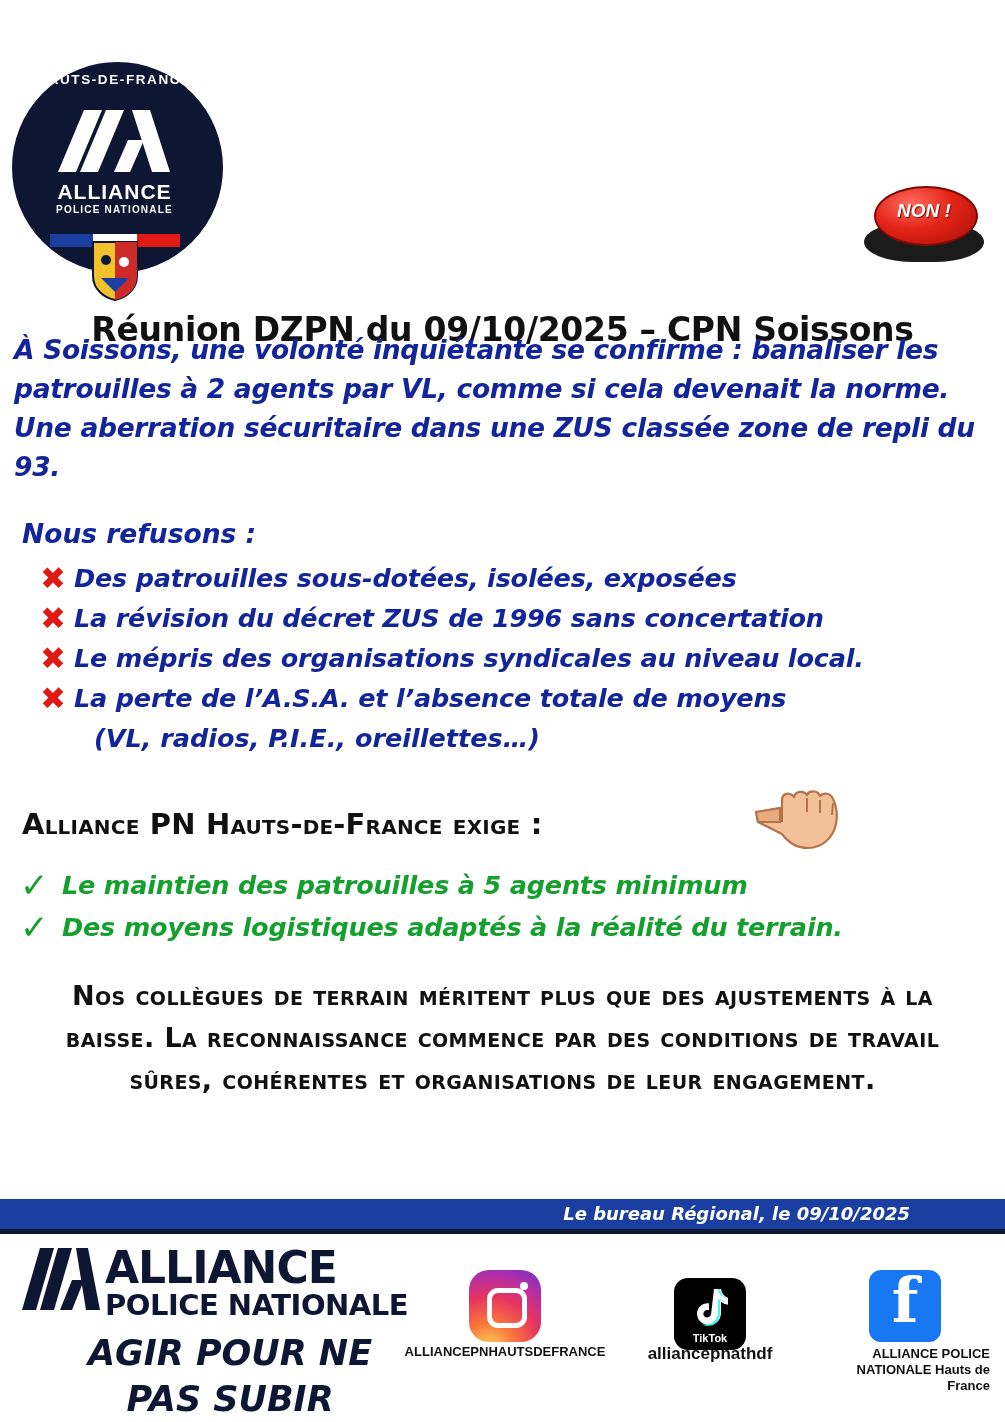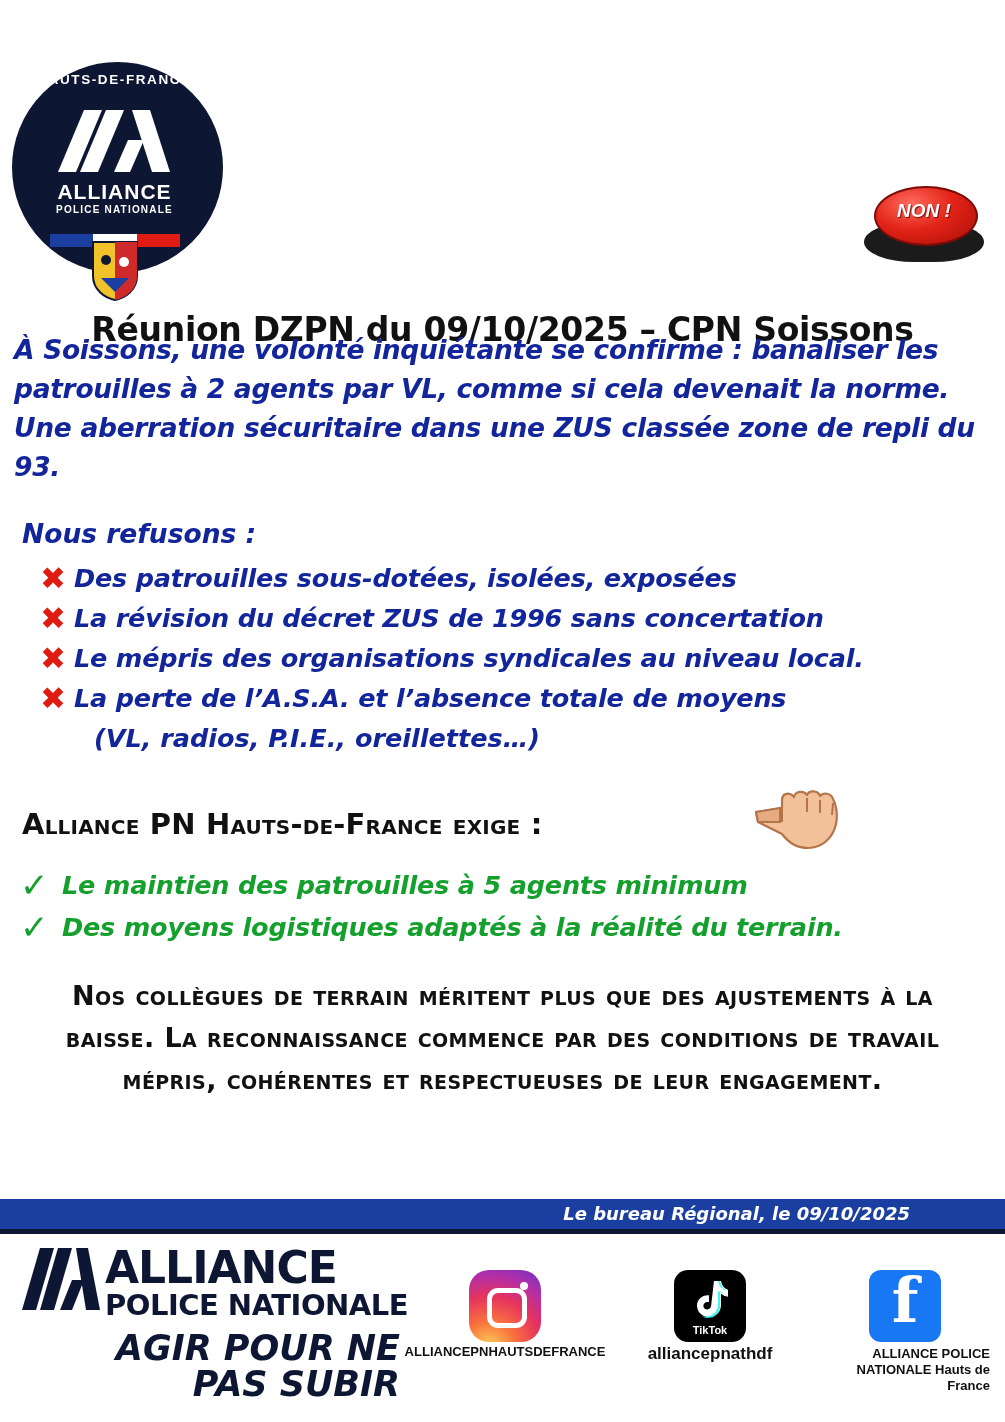--- a/index.html
+++ b/index.html
@@ -341,24 +341,24 @@
     color: #0d1633;
     font-size: 29px;
     font-weight: bold;
     letter-spacing: -0.5px;
     font-family: "DejaVu Sans", sans-serif;
   }
   .footer-slogan {
     position: absolute;
     left: 60px; top: 96px;
     width: 340px;
-    text-align: right;
+    text-align: center;
     color: #0d1633;
     font-size: 35px;
-    line-height: 36px;
+    line-height: 46px;
     font-weight: bold;
     font-style: italic;
     font-family: "DejaVu Sans", sans-serif;
   }
 
   .social {
     position: absolute;
     top: 36px;
     text-align: center;
   }
@@ -392,21 +392,21 @@
     width: 8px; height: 8px;
     border-radius: 50%;
     background: #ffffff;
   }
 
   .tt-icon {
     width: 72px; height: 72px;
     border-radius: 14px;
     background: #000000;
     position: relative;
-    margin: 0 auto;
+    margin: 8px auto;
   }
   .tt-note {
     position: absolute;
     left: 20px; top: 10px;
     width: 34px; height: 38px;
   }
   .tt-label {
     position: absolute;
     left: 0; bottom: 6px;
     width: 72px;
@@ -511,21 +511,21 @@
   <div class="demand-item">
     <span class="check">✓</span>
     <span class="demand-text">Le maintien des patrouilles à 5 agents minimum</span>
   </div>
   <div class="demand-item">
     <span class="check">✓</span>
     <span class="demand-text">Des moyens logistiques adaptés à la réalité du terrain.</span>
   </div>
 </div>
 
-<div class="closing">Nos collègues de terrain méritent plus que des ajustements à la baisse. La reconnaissance commence par des conditions de travail mépris, cohérentes et respectueuses de leur engagement.</div>
+<div class="closing">Nos collègues de terrain méritent plus que des ajustements à la baisse. La reconnaissance commence par des conditions de travail sûres, cohérentes et organisations de leur engagement.</div>
 
 <div class="sign-bar">
   <div class="sign-bar-text">Le bureau Régional, le 09/10/2025</div>
 </div>
 <div class="sign-rule"></div>
 
 <div class="footer">
 
   <svg class="footer-logo-chevrons" viewBox="0 0 78 62">
     <polygon points="18,0 32,0 14,62 0,62" fill="#0d1633"></polygon>

